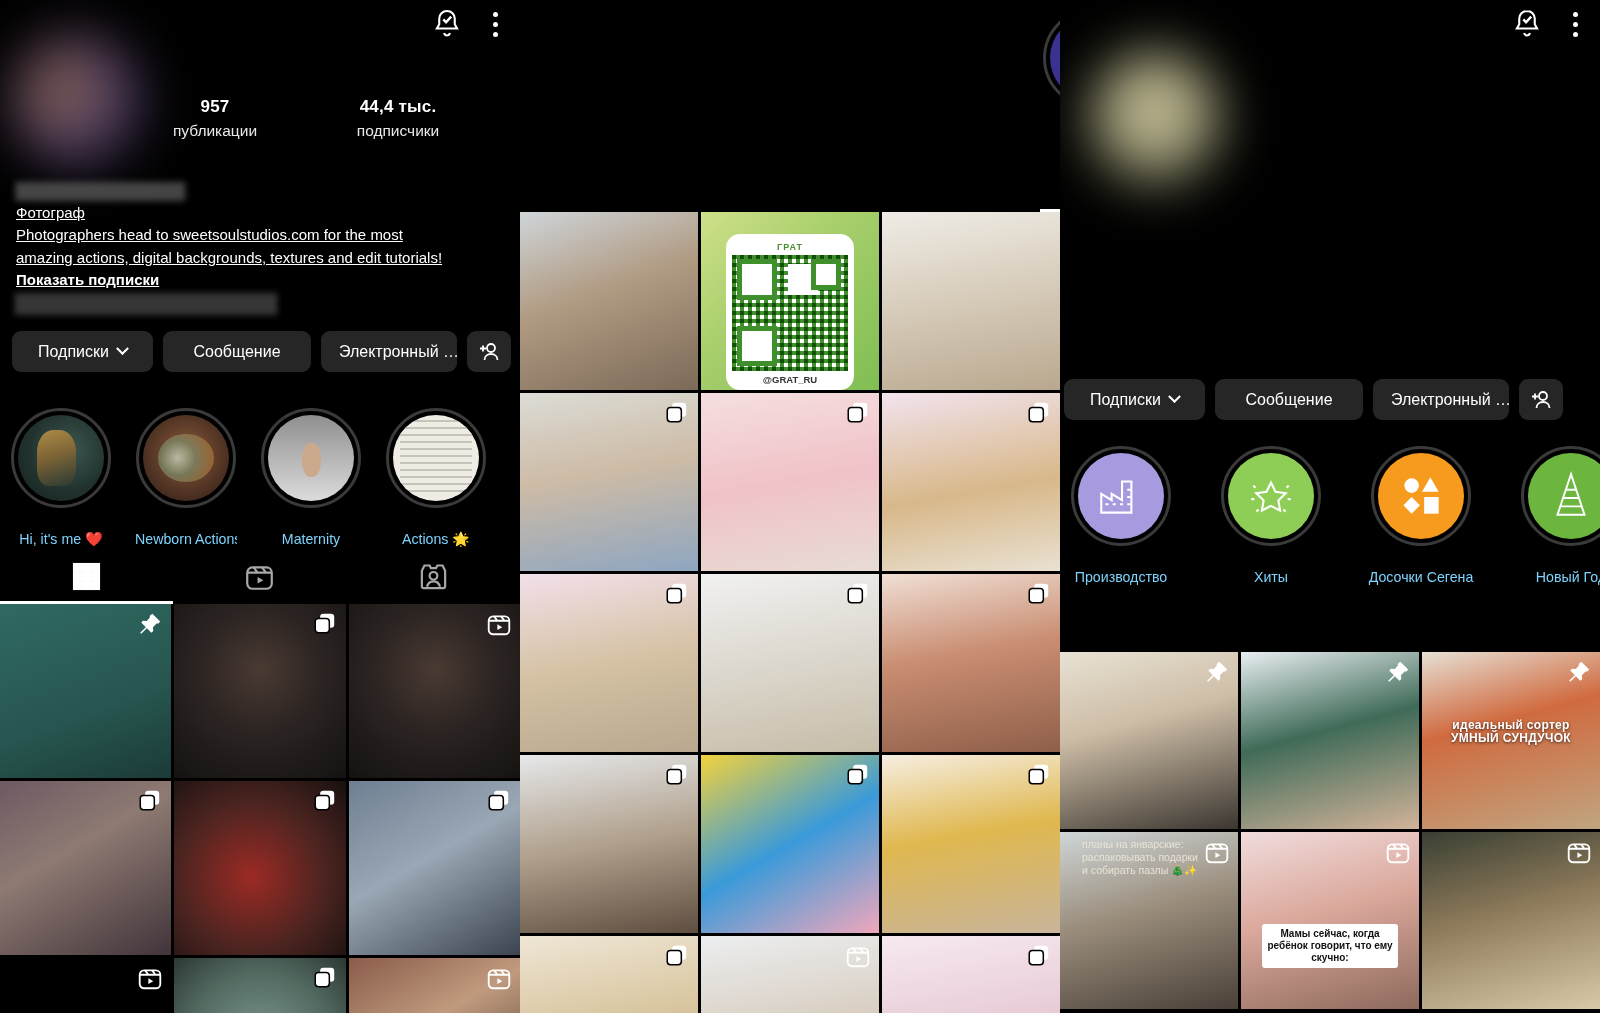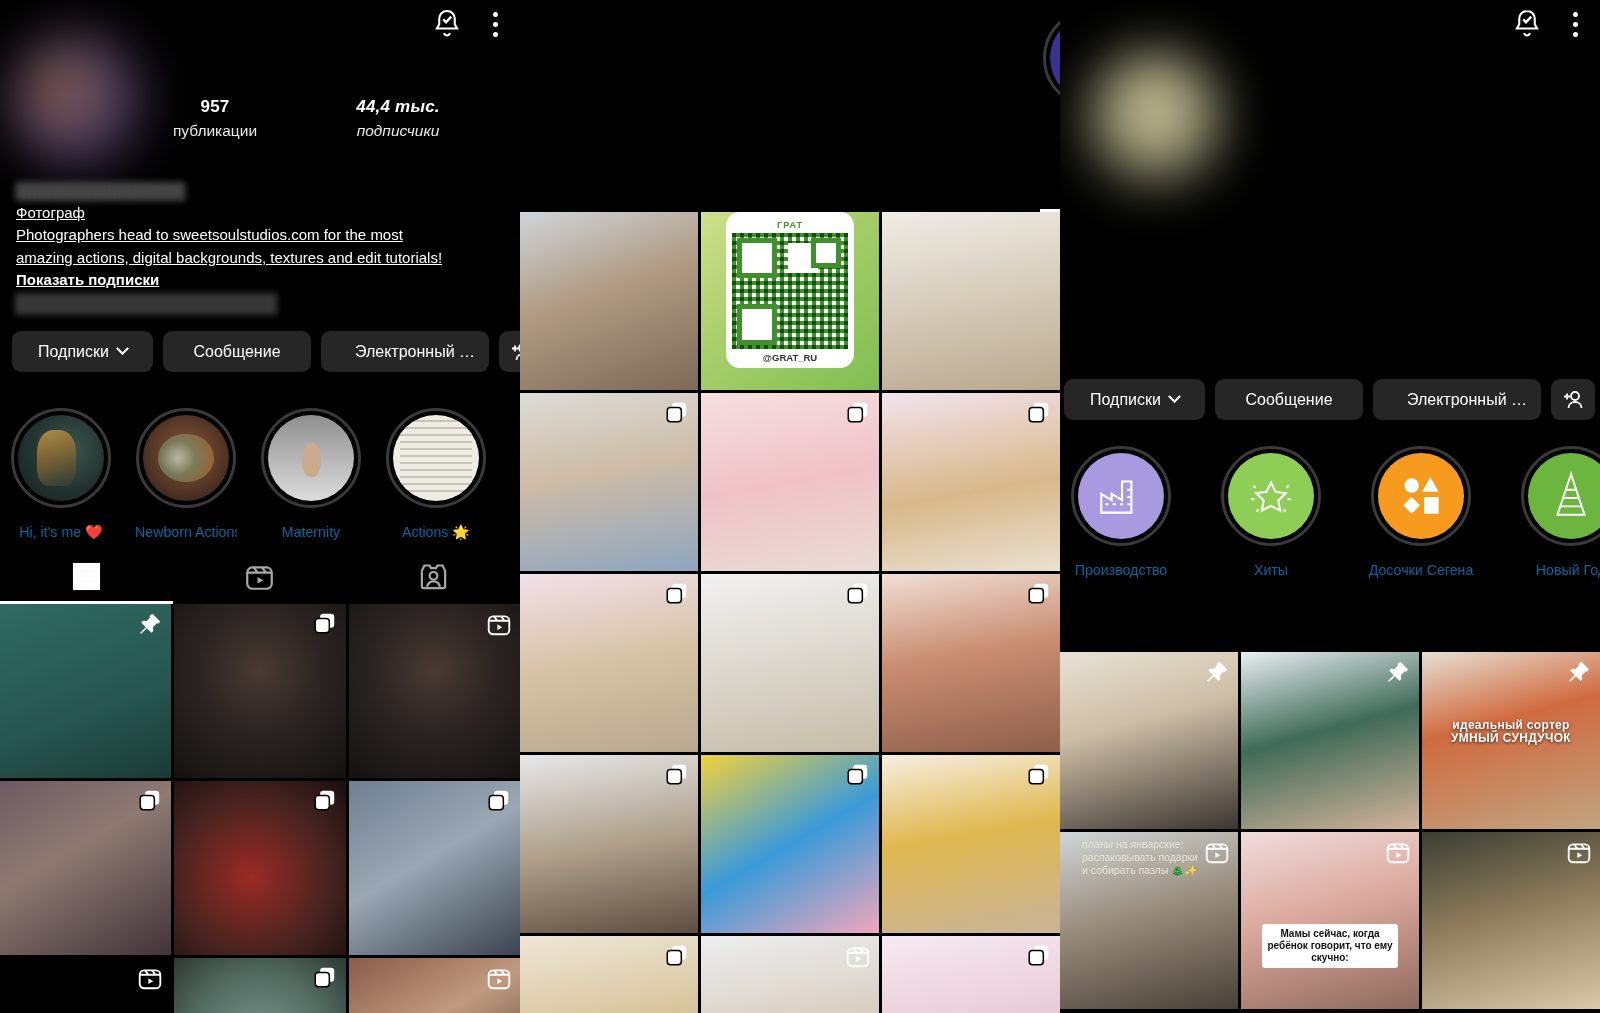--- a/index.html
+++ b/index.html
@@ -37,21 +37,21 @@
     background: radial-gradient(circle at 50% 45%, #cfc9a0 0%, #b9b38c 28%, #7a7a5e 55%, #1a180f 100%);
   }
 
   .stats { position: absolute; display: flex; }
   .stat { text-align: center; }
   .stat .num { color: #fff; font-size: 17px; font-weight: bold; line-height: 1.1; letter-spacing: .2px; }
   .stat .lbl { color: #e8e8e8; font-size: 15.5px; margin-top: 5px; }
 
   #stats-left  { left: 150px;  top: 98px; gap: 52px; }
   #stats-left .stat:nth-child(1) { width: 130px; }
-  #stats-left .stat:nth-child(2) { width: 132px; font-style: italic; }
+  #stats-left .stat:nth-child(2) { width: 132px; }
   #stats-left .stat:nth-child(3) { width: 112px; }
 
   
   .bio { position: absolute; color: #fff; font-size: 15px; line-height: 22.3px; text-decoration: underline; }
   #bio-left  { left: 16px;  top: 182px; width: 480px; }
   .bio .name-blur {
     height: 19px; width: 170px;
     background: repeating-linear-gradient(90deg,#8b8b8b 0 2px,#2a2a2a 2px 5px);
     filter: blur(3.2px); opacity: .85; margin-bottom: 1px;
   }
@@ -67,21 +67,21 @@
   .actions { position: absolute; display: flex; gap: 10px; align-items: center; }
   #actions-left  { left: 12px;  top: 331px; }
   #actions-right { left: 1064px;top: 379px; }
   .btn {
     height: 41px; background: #262626; border-radius: 9px;
     color: #fff; font-size: 16px; display: flex; align-items: center; justify-content: center;
     padding: 0 14px; white-space: nowrap; cursor: pointer; border: none;
   }
   .btn.w1 { width: 141px; gap: 9px; }
   .btn.w2 { width: 148px; }
-  .btn.w3 { width: 168px; padding-left: 34px; }
+  .btn.w3 { width: 136px; padding-left: 34px; }
   .btn.sq { width: 44px; padding: 0; }
   .chev { width: 9px; height: 9px; border-right: 2px solid #fff; border-bottom: 2px solid #fff; transform: rotate(45deg) translate(-2px,-2px); }
   .adduser svg { width: 26px; height: 24px; }
 
   
   .highlights { position: absolute; display: flex; }
   #hl-left  { left: 10px;  top: 408px; gap: 23px; }
   #hl-mid   { left: 522px; top: 8px;   gap: 23px; }
   #hl-right { left: 1058px;top: 446px; gap: 24px; }
   .hl { width: 102px; text-align: center; }
@@ -89,21 +89,21 @@
     width: 100px; height: 100px; border-radius: 50%;
     border: 3px solid #3a3a3a; padding: 4px; margin: 0 auto;
     display: flex; align-items: center; justify-content: center;
   }
   .hl-inner {
     width: 100%; height: 100%; border-radius: 50%; overflow: hidden;
     display: flex; align-items: center; justify-content: center;
     position: relative;
   }
   .hl-inner svg { width: 54px; height: 54px; }
-  .hl-label { color: #0369a1; font-size: 14.2px; margin-top: 16px; white-space: nowrap; overflow: hidden; }
+  .hl-label { color: #7dd3fc; font-size: 14.2px; margin-top: 23px; white-space: nowrap; overflow: hidden; }
   .hl-label.caps { font-size: 13.6px; }
 
   
   .ph1 { background: radial-gradient(circle at 60% 40%, #3d5650 0%, #22332f 55%, #16201e 100%); }
   .ph1::after { content:""; position:absolute; left:22%; top:18%; width:46%; height:64%;
      background: linear-gradient(160deg,#c79a4a 0%, #8b6a33 45%, #2a3a34 100%); border-radius:40% 40% 30% 30%; opacity:.85;}
   .ph2 { background: radial-gradient(circle at 50% 45%, #8a5a3a 0%, #5b3a28 50%, #2a1b14 100%); }
   .ph2::after { content:""; position:absolute; left:18%; top:22%; width:64%; height:56%;
      background: radial-gradient(circle at 35% 50%, #d2e3cf 0%, #7d8d6b 40%, #c06a22 100%); border-radius:50%; opacity:.7;}
   .ph3 { background: linear-gradient(180deg,#8f8f8f 0%, #b9b9b9 55%, #dcdcdc 100%); }
@@ -137,21 +137,21 @@
     padding: 0 8px; font-weight: bold;
   }
   .capt.mid  { top: 38%; font-size: 12px; letter-spacing:.3px; text-shadow: 0 1px 3px rgba(0,0,0,.7); }
   .capt.topl { top: 6px; left: 14px; right: auto; text-align: left; color:#e9e3d6; font-weight: normal; font-size: 10.5px;}
   .capt.chip {
     top: 52%; left: 12%; right: 12%; background: #fff; color: #111;
     border-radius: 3px; padding: 4px 5px; font-size: 10px; line-height: 12px;
   }
   .qr-tile {
     background: linear-gradient(135deg,#cfe08a 0%, #a9cf6d 40%, #7fbe52 100%);
-    display:flex; align-items:center; justify-content:flex-start; flex-direction:column;
+    display:flex; align-items:center; justify-content:flex-end; flex-direction:column;
   }
   .qr-card { width: 72%; background:#fff; border-radius: 14px; padding: 8px 6px 5px; text-align:center; }
   .qr-logo { font-size: 9px; font-weight:bold; color:#4a8f2e; letter-spacing:1px;}
   .qr-box { width: 100%; aspect-ratio: 1; margin: 3px 0;
     background:
       repeating-linear-gradient(90deg,#3f8f2c 0 4px, #fff 4px 8px),
       repeating-linear-gradient(0deg,#3f8f2c 0 4px, #fff 4px 8px);
     background-blend-mode: multiply;
     position: relative; }
   .qr-box::before, .qr-box::after {

